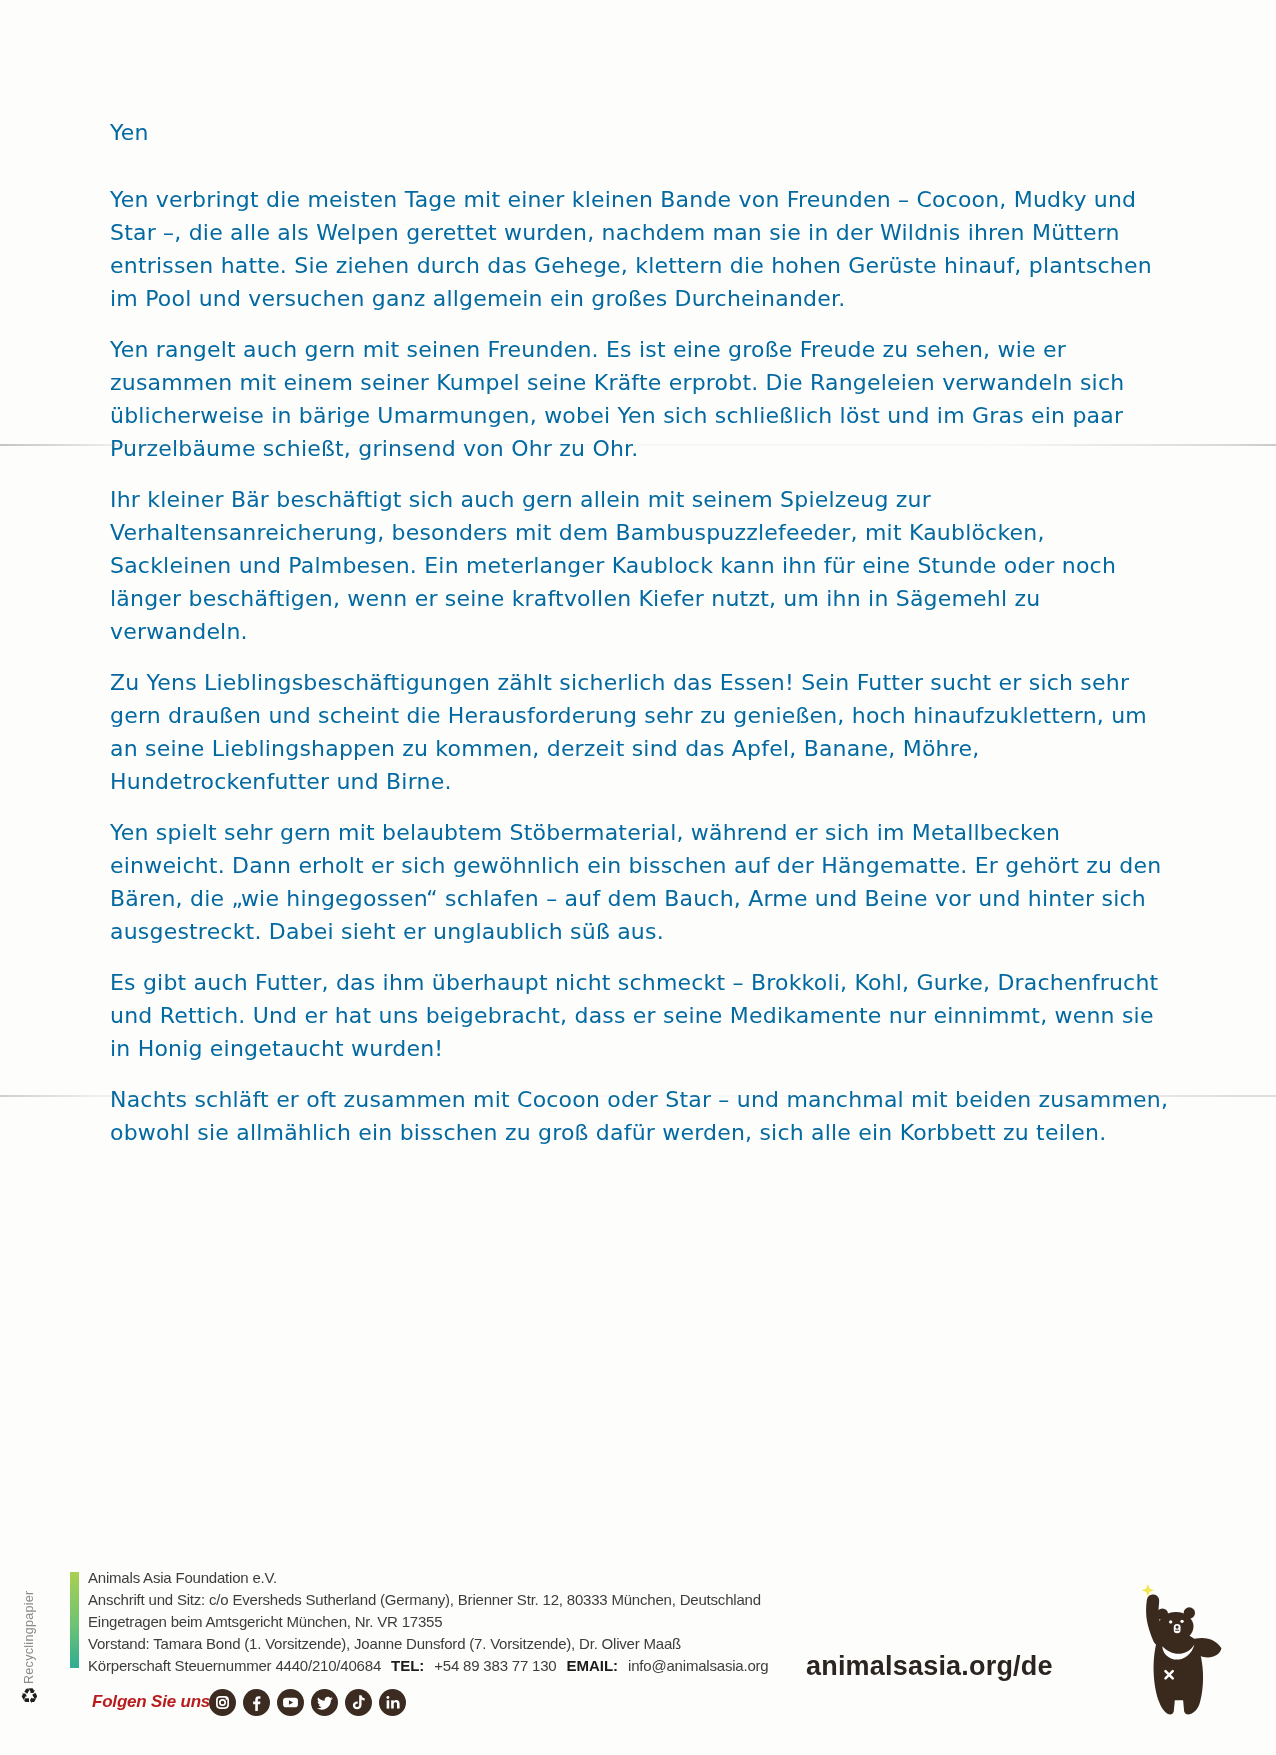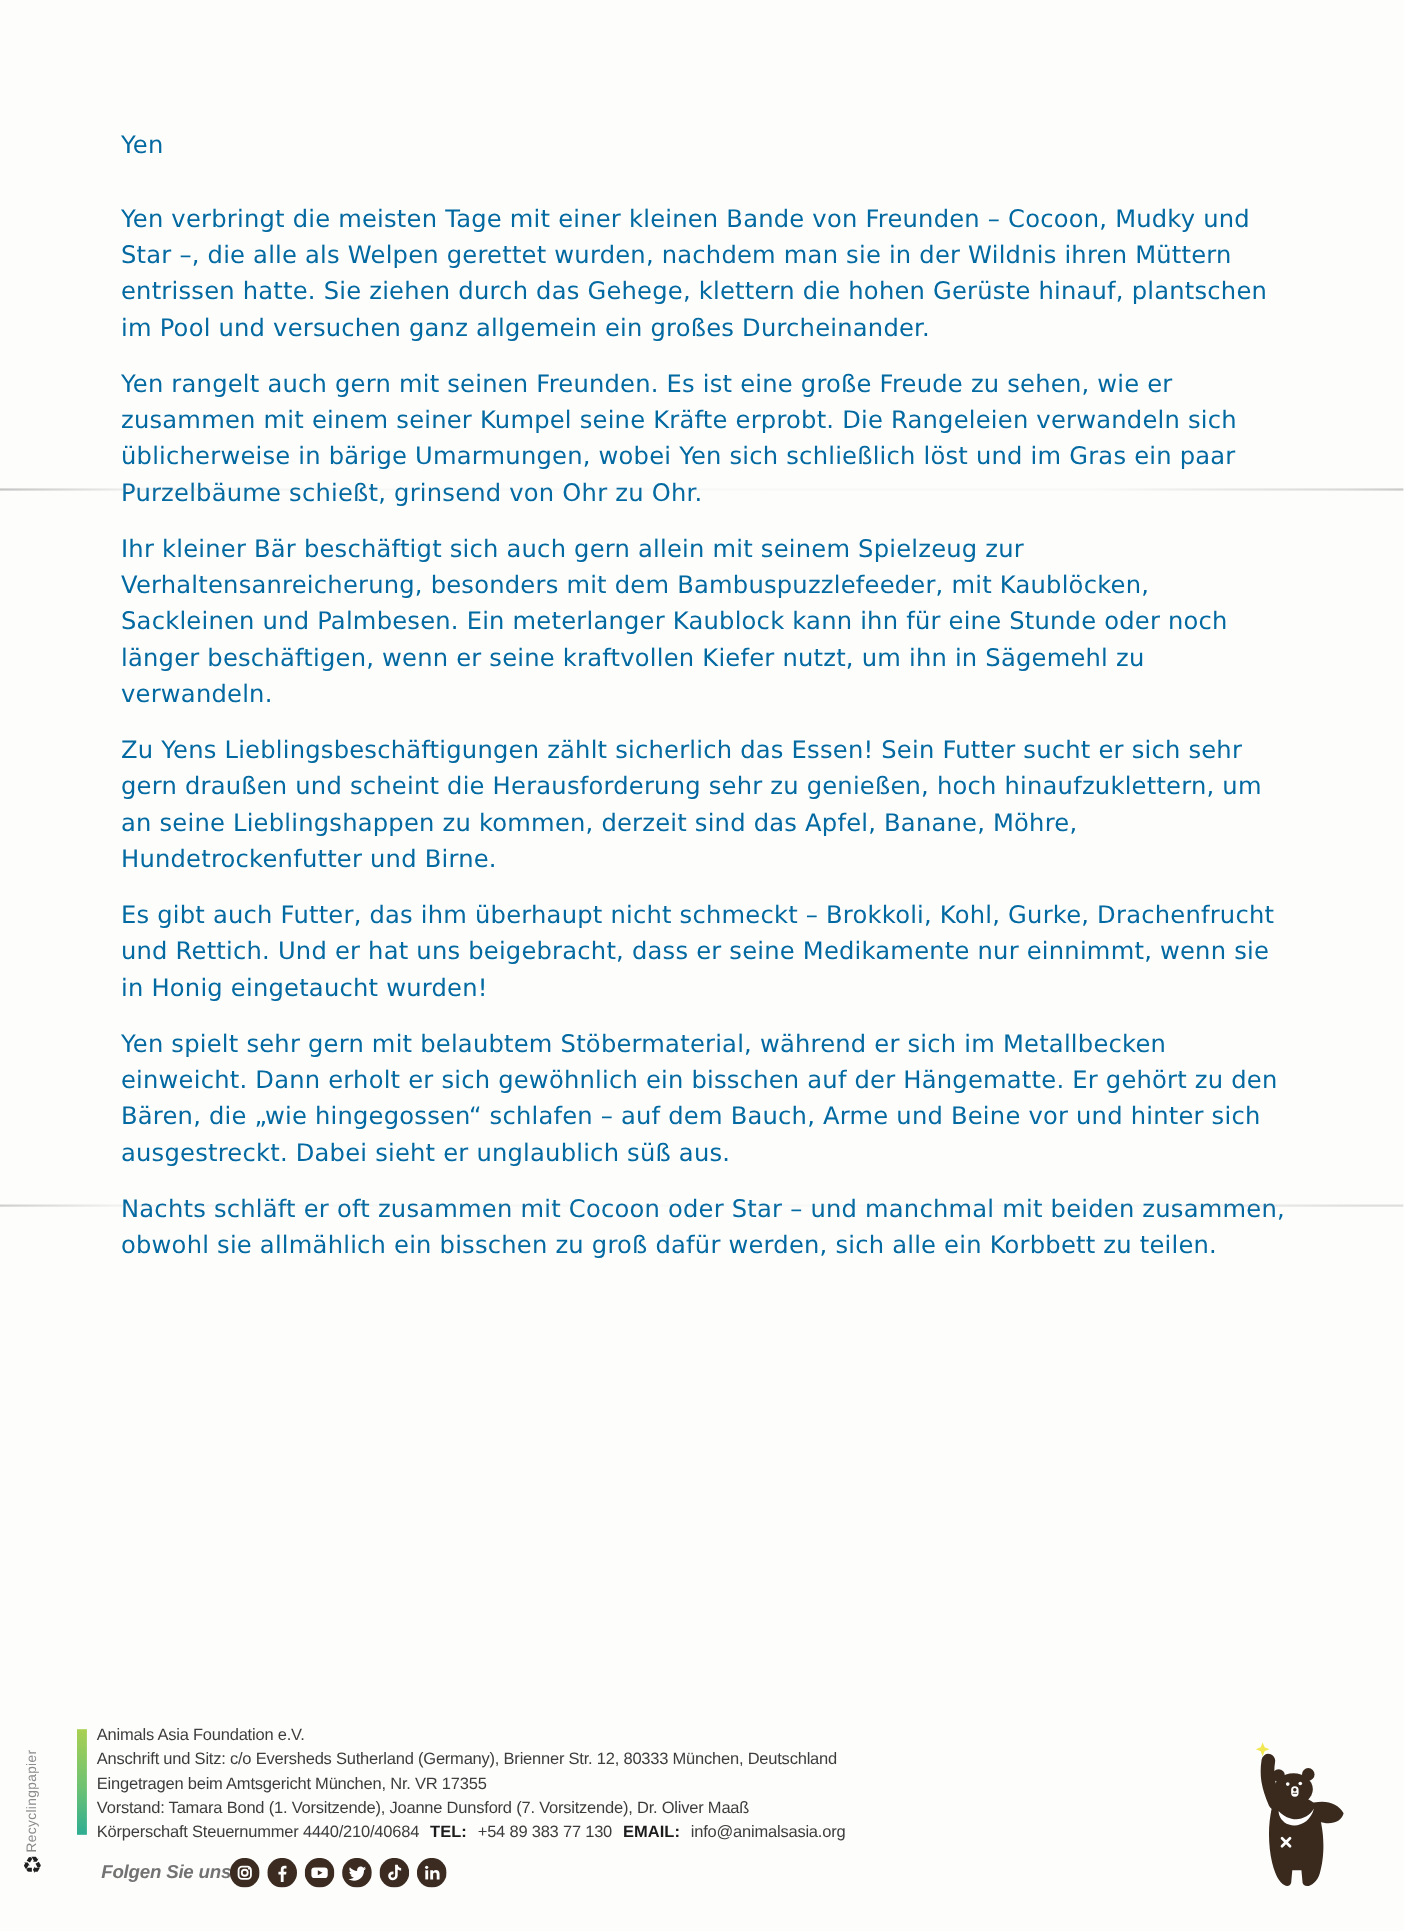--- a/index.html
+++ b/index.html
@@ -50,21 +50,21 @@
   }
   .footer-info{
     position:absolute;left:88px;top:1567px;width:720px;
     font-family:"Liberation Sans",sans-serif;font-size:15px;line-height:22px;
     letter-spacing:-0.2px;color:#3d3d3d;
   }
   .footer-info .lbl{font-weight:700;color:#1c1c1c;letter-spacing:0;}
   .follow-label{
     position:absolute;left:92px;top:1692px;
     font-family:"Liberation Sans",sans-serif;font-weight:700;font-style:italic;
-    font-size:17px;color:#737373;letter-spacing:-0.2px;
+    font-size:17px;color:#b91c1c;letter-spacing:-0.2px;
   }
   .socials{position:absolute;left:209px;top:1689px;display:flex;gap:7px;}
   .soc{width:27px;height:27px;display:block;}
 
   .website{
     position:absolute;left:806px;top:1651px;width:320px;
     font-family:"Liberation Sans",sans-serif;font-weight:700;
     font-size:27px;letter-spacing:0.2px;color:#2b2420;text-align:left;
   }
   .bear-logo{position:absolute;left:1128px;top:1583px;width:104px;height:140px;}
@@ -73,22 +73,22 @@
 <body>
 
 <div class="scan-page">
 
   <div class="letter">
     <h1>Yen</h1>
     <p>Yen verbringt die meisten Tage mit einer kleinen Bande von Freunden – Cocoon, Mudky und Star –, die alle als Welpen gerettet wurden, nachdem man sie in der Wildnis ihren Müttern entrissen hatte. Sie ziehen durch das Gehege, klettern die hohen Gerüste hinauf, plantschen im Pool und versuchen ganz allgemein ein großes Durcheinander.</p>
     <p>Yen rangelt auch gern mit seinen Freunden. Es ist eine große Freude zu sehen, wie er zusammen mit einem seiner Kumpel seine Kräfte erprobt. Die Rangeleien verwandeln sich üblicherweise in bärige Umarmungen, wobei Yen sich schließlich löst und im Gras ein paar Purzelbäume schießt, grinsend von Ohr zu Ohr.</p>
     <p>Ihr kleiner Bär beschäftigt sich auch gern allein mit seinem Spielzeug zur Verhaltensanreicherung, besonders mit dem Bambuspuzzlefeeder, mit Kaublöcken, Sackleinen und Palmbesen. Ein meterlanger Kaublock kann ihn für eine Stunde oder noch länger beschäftigen, wenn er seine kraftvollen Kiefer nutzt, um ihn in Sägemehl zu verwandeln.</p>
     <p>Zu Yens Lieblingsbeschäftigungen zählt sicherlich das Essen! Sein Futter sucht er sich sehr gern draußen und scheint die Herausforderung sehr zu genießen, hoch hinaufzuklettern, um an seine Lieblingshappen zu kommen, derzeit sind das Apfel, Banane, Möhre, Hundetrockenfutter und Birne.</p>
+    <p>Yen spielt sehr gern mit belaubtem Stöbermaterial, während er sich im Metallbecken einweicht. Dann erholt er sich gewöhnlich ein bisschen auf der Hängematte. Er gehört zu den Bären, die „wie hingegossen“ schlafen – auf dem Bauch, Arme und Beine vor und hinter sich ausgestreckt. Dabei sieht er unglaublich süß aus.</p>
     <p>Es gibt auch Futter, das ihm überhaupt nicht schmeckt – Brokkoli, Kohl, Gurke, Drachenfrucht und Rettich. Und er hat uns beigebracht, dass er seine Medikamente nur einnimmt, wenn sie in Honig eingetaucht wurden!</p>
-    <p>Yen spielt sehr gern mit belaubtem Stöbermaterial, während er sich im Metallbecken einweicht. Dann erholt er sich gewöhnlich ein bisschen auf der Hängematte. Er gehört zu den Bären, die „wie hingegossen“ schlafen – auf dem Bauch, Arme und Beine vor und hinter sich ausgestreckt. Dabei sieht er unglaublich süß aus.</p>
     <p>Nachts schläft er oft zusammen mit Cocoon oder Star – und manchmal mit beiden zusammen, obwohl sie allmählich ein bisschen zu groß dafür werden, sich alle ein Korbbett zu teilen.</p>
   </div>
 
   <div class="fold fold-1"></div>
   <div class="fold fold-2"></div>
 
   <div class="recycling-label">Recyclingpapier</div>
   <div class="recycle-glyph">♻</div>
 
   <div class="accent-bar"></div>
@@ -134,20 +134,21 @@
       <path d="M12.6 5.5h2.1c.2 1.4 1.1 2.5 2.8 2.7v2.1c-1.1 0-2-.3-2.8-.9v4.7c0 2.4-1.6 4-3.9 4-2.2 0-3.8-1.5-3.8-3.6 0-2 1.6-3.5 3.7-3.5h.6v2.2h-.6c-.9 0-1.6.6-1.6 1.4 0 .8.7 1.4 1.7 1.4 1.1 0 1.8-.8 1.8-2z" fill="#fff"></path>
     </svg>
     <svg class="soc" viewBox="0 0 24 24">
       <circle cx="12" cy="12" r="12" fill="#3b2b21"></circle>
       <rect x="6.8" y="10" width="2.3" height="7.4" fill="#fff"></rect>
       <circle cx="7.9" cy="7.6" r="1.3" fill="#fff"></circle>
       <path d="M10.8 10h2.2v1c.4-.6 1.2-1.2 2.4-1.2 1.8 0 2.9 1.2 2.9 3.3v4.3H16v-4c0-1-.5-1.6-1.4-1.6-.9 0-1.5.6-1.5 1.6v4h-2.3z" fill="#fff"></path>
     </svg>
   </div>
 
+  <div class="website">animalsasia.org/de</div>
 
   <svg class="bear-logo" viewBox="0 0 100 135">
     <path d="M19 1l1.7 4.3L25 7l-4.3 1.7L19 13l-1.7-4.3L13 7l4.3-1.7z" fill="#f0e64a" opacity="0.95"></path>
     <path d="M30 54 C24 40 22 30 24 17" stroke="#3a2a1e" stroke-width="12" stroke-linecap="round" fill="none"></path>
     <circle cx="33" cy="30" r="5.5" fill="#3a2a1e"></circle>
     <circle cx="59" cy="29" r="5.5" fill="#3a2a1e"></circle>
     <ellipse cx="46" cy="42" rx="17" ry="14" fill="#3a2a1e"></ellipse>
     <path d="M56 56 C72 50 84 53 90 63 C88 71 78 74 68 70 C62 68 56 66 54 64 Z" fill="#3a2a1e"></path>
     <path d="M29 52 C22 72 24 100 30 115 C34 126 42 130 44 124 L45 113 L53 113 L54 124 C56 130 66 126 69 116 C74 100 74 72 64 54 C54 46 38 46 29 52 Z" fill="#3a2a1e"></path>
     <path d="M33 61 C42 71 57 71 64 59 C61 71 50 76 42 73 C36.5 71 33 66 33 61 Z" fill="#fff"></path>

